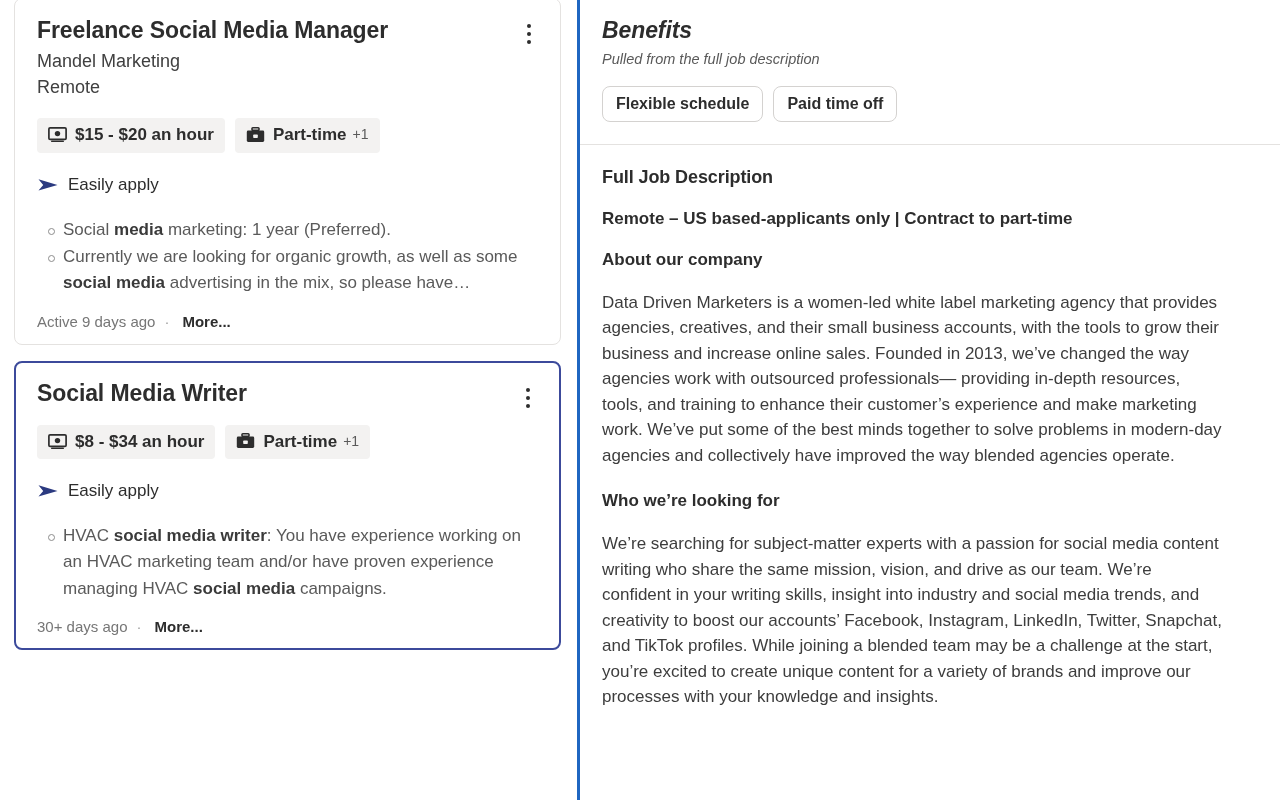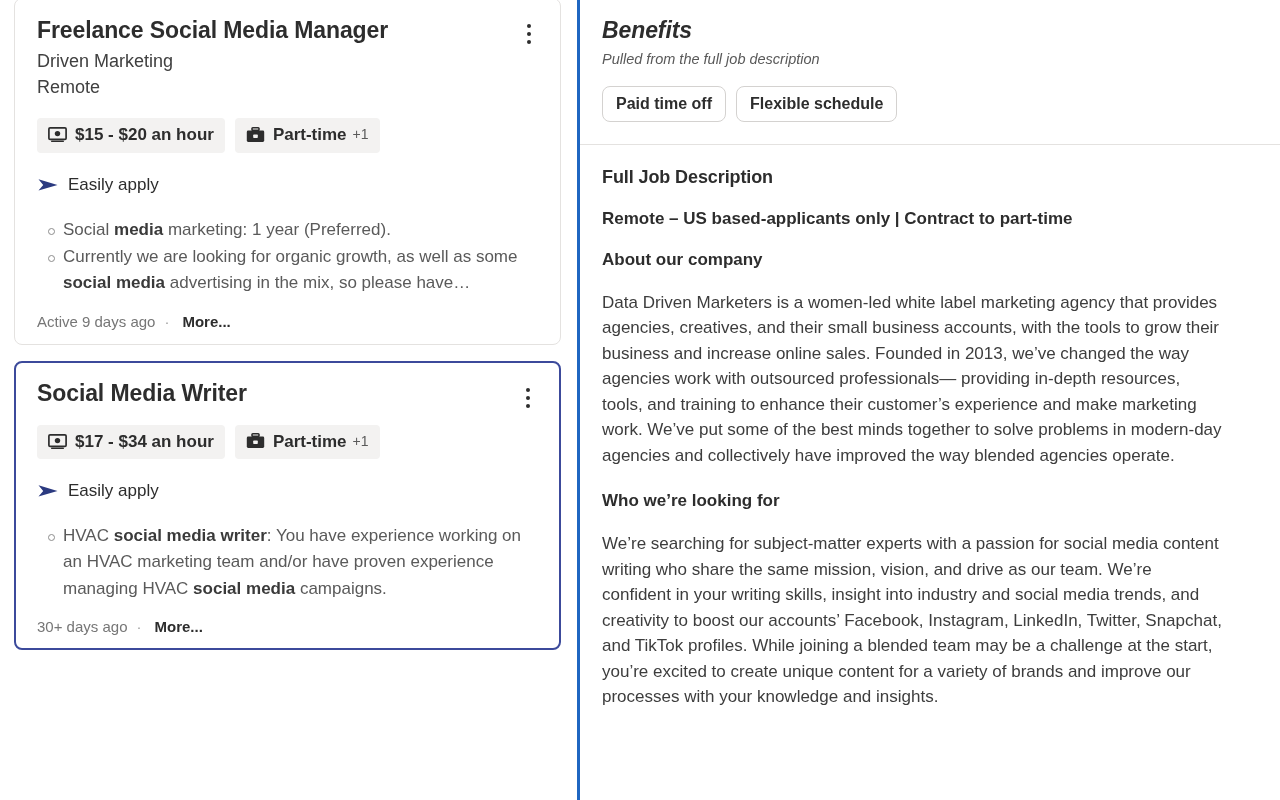--- a/index.html
+++ b/index.html
@@ -265,21 +265,21 @@
   <div id="left-col">
 
     <div class="job-card first">
       <button class="kebab-menu">
         <i></i>
         <i></i>
         <i></i>
       </button>
 
       <h2 class="job-title">Freelance Social Media Manager</h2>
-      <div class="company-name">Driven Marketing</div>
+      <div class="company-name">Mandel Marketing</div>
       <div class="location-line">
         <span>Remote</span>
       </div>
 
       <div class="meta-row">
         <span class="meta-chip">
           <span>
             <svg width="19" height="15" viewBox="0 0 19 15" aria-hidden="true">
               <rect x="0.9" y="0.9" width="17.2" height="11.5" rx="1.2" fill="none" stroke="#2d2d2d" stroke-width="1.7"></rect>
               <circle cx="9.5" cy="6.6" r="2.7" fill="#2d2d2d"></circle>
@@ -334,21 +334,21 @@
 
       <div class="meta-row">
         <span class="meta-chip">
           <span>
             <svg width="19" height="15" viewBox="0 0 19 15" aria-hidden="true">
               <rect x="0.9" y="0.9" width="17.2" height="11.5" rx="1.2" fill="none" stroke="#2d2d2d" stroke-width="1.7"></rect>
               <circle cx="9.5" cy="6.6" r="2.7" fill="#2d2d2d"></circle>
               <rect x="3" y="13.6" width="13" height="1.3" rx="0.6" fill="#2d2d2d"></rect>
             </svg>
           </span>
-          <span>$17 - $34 an hour</span>
+          <span>$8 - $34 an hour</span>
         </span>
 
         <span class="meta-chip">
           <span>
             <svg width="19" height="16" viewBox="0 0 19 16" aria-hidden="true">
               <rect x="6" y="0.8" width="7" height="2.6" rx="0.8" fill="none" stroke="#2d2d2d" stroke-width="1.6"></rect>
               <rect x="0.8" y="3.6" width="17.4" height="11.4" rx="1.4" fill="#2d2d2d"></rect>
               <rect x="7.2" y="7.6" width="4.6" height="3.4" rx="0.7" fill="#f3f2f1"></rect>
             </svg>
           </span>
@@ -378,22 +378,22 @@
     </div>
 
   </div>
 
   <div id="right-col">
 
     <div id="benefits-section">
       <h2 class="benefits-title">Benefits</h2>
       <p class="benefits-sub">Pulled from the full job description</p>
       <div class="benefit-chips">
+        <span class="benefit-chip">Flexible schedule</span>
         <span class="benefit-chip">Paid time off</span>
-        <span class="benefit-chip">Flexible schedule</span>
       </div>
     </div>
 
     <div id="description-section">
       <h2 class="jd-title">Full Job Description</h2>
       <p class="jd-head">Remote – US based-applicants only | Contract to part-time</p>
       <p class="jd-head">About our company</p>
       <p class="jd-para">Data Driven Marketers is a women-led white label marketing agency that provides agencies, creatives, and their small business accounts, with the tools to grow their business and increase online sales. Founded in 2013, we’ve changed the way agencies work with outsourced professionals— providing in-depth resources, tools, and training to enhance their customer’s experience and make marketing work. We’ve put some of the best minds together to solve problems in modern-day agencies and collectively have improved the way blended agencies operate.</p>
       <p class="jd-head">Who we’re looking for</p>
       <p class="jd-para last">We’re searching for subject-matter experts with a passion for social media content writing who share the same mission, vision, and drive as our team. We’re confident in your writing skills, insight into industry and social media trends, and creativity to boost our accounts’ Facebook, Instagram, LinkedIn, Twitter, Snapchat, and TikTok profiles. While joining a blended team may be a challenge at the start, you’re excited to create unique content for a variety of brands and improve our processes with your knowledge and insights.</p>

